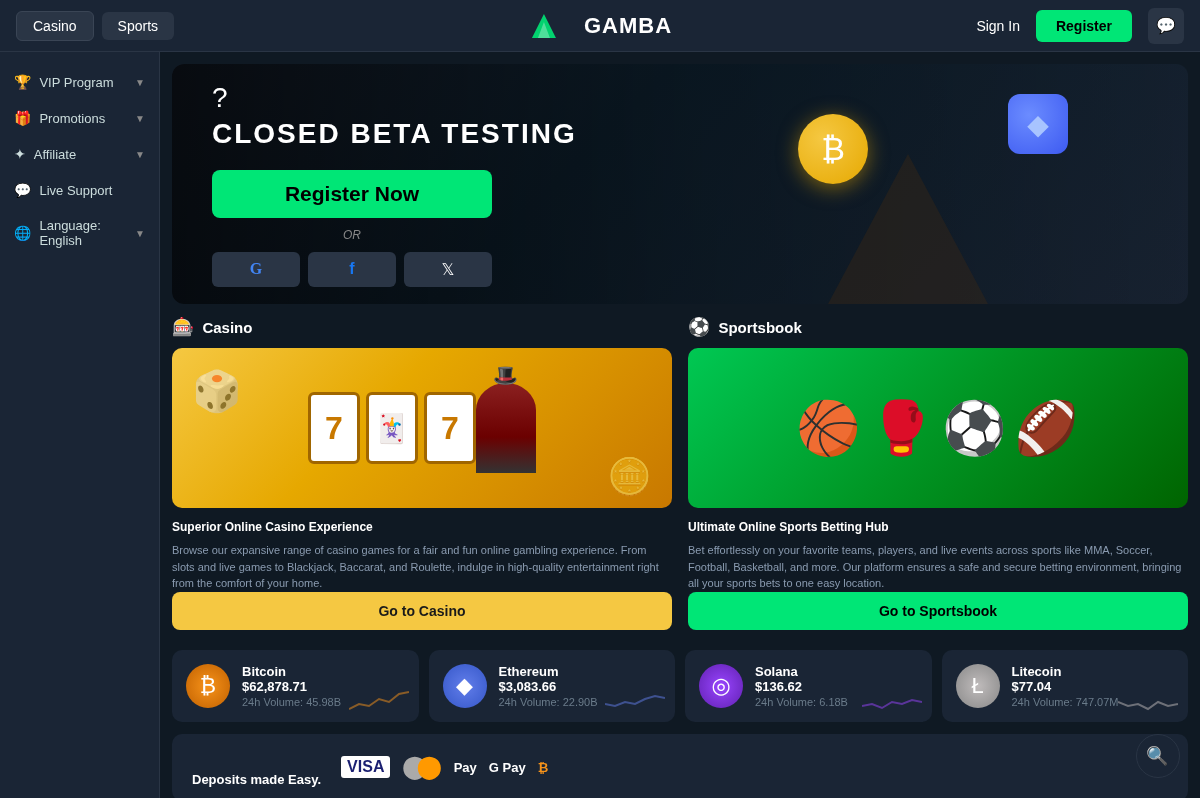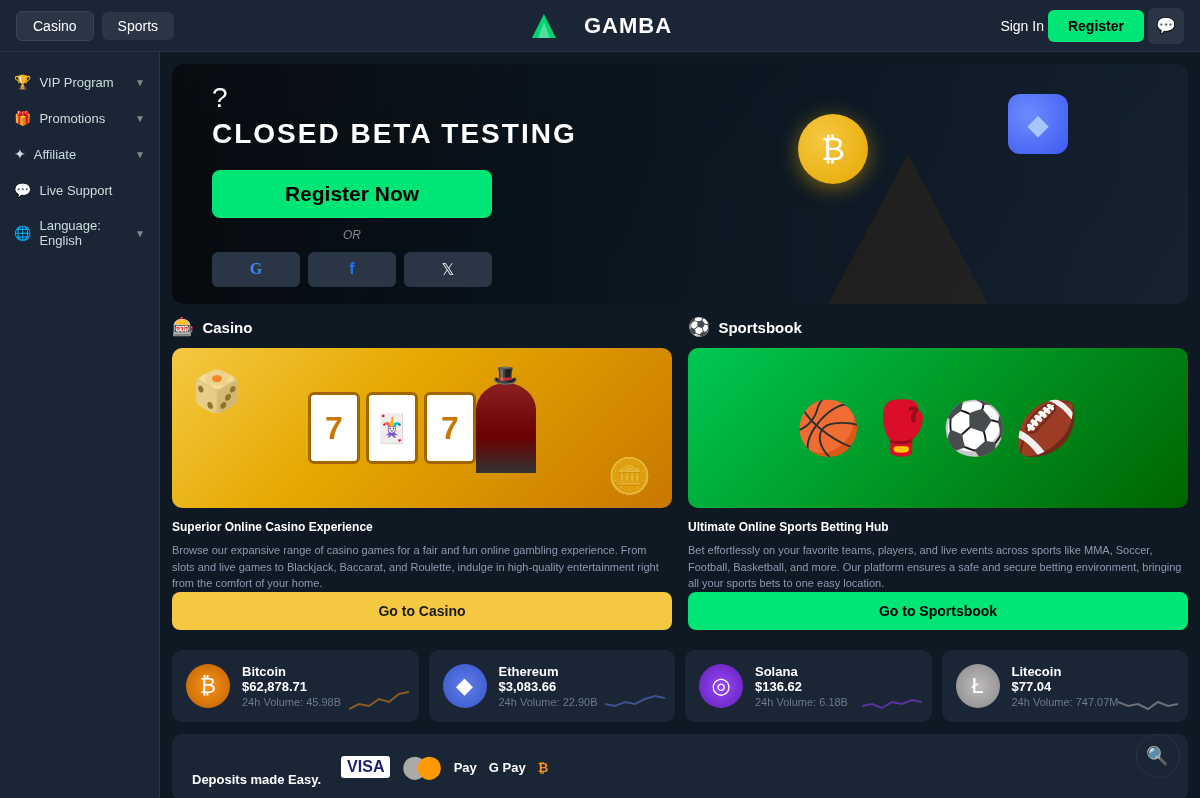--- a/index.html
+++ b/index.html
@@ -55,21 +55,21 @@
     .logo-text {
       font-size: 22px;
       font-weight: 800;
       color: #fff;
       letter-spacing: 1px;
     }
     .header-right {
       margin-left: auto;
       display: flex;
       align-items: center;
-      gap: 4px;
+      gap: 16px;
     }
     .sign-in-btn {
       background: transparent;
       border: none;
       color: #fff;
       font-size: 14px;
       cursor: pointer;
     }
     .register-btn {
       background: #00e676;

